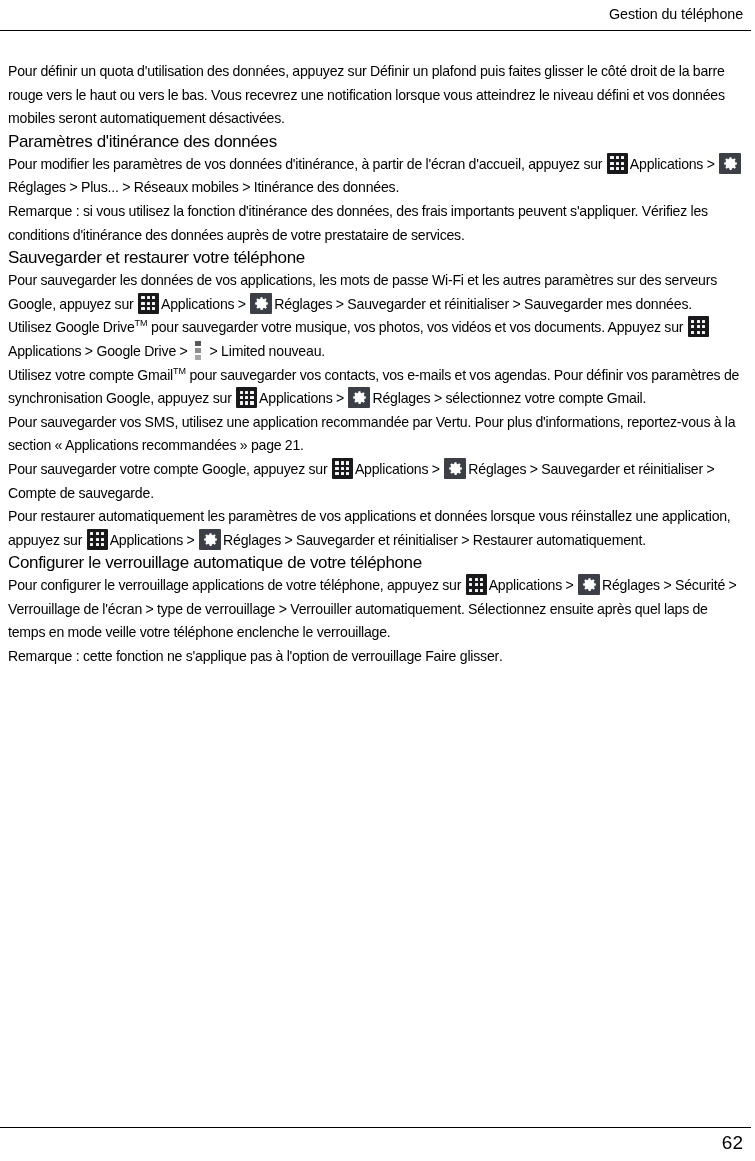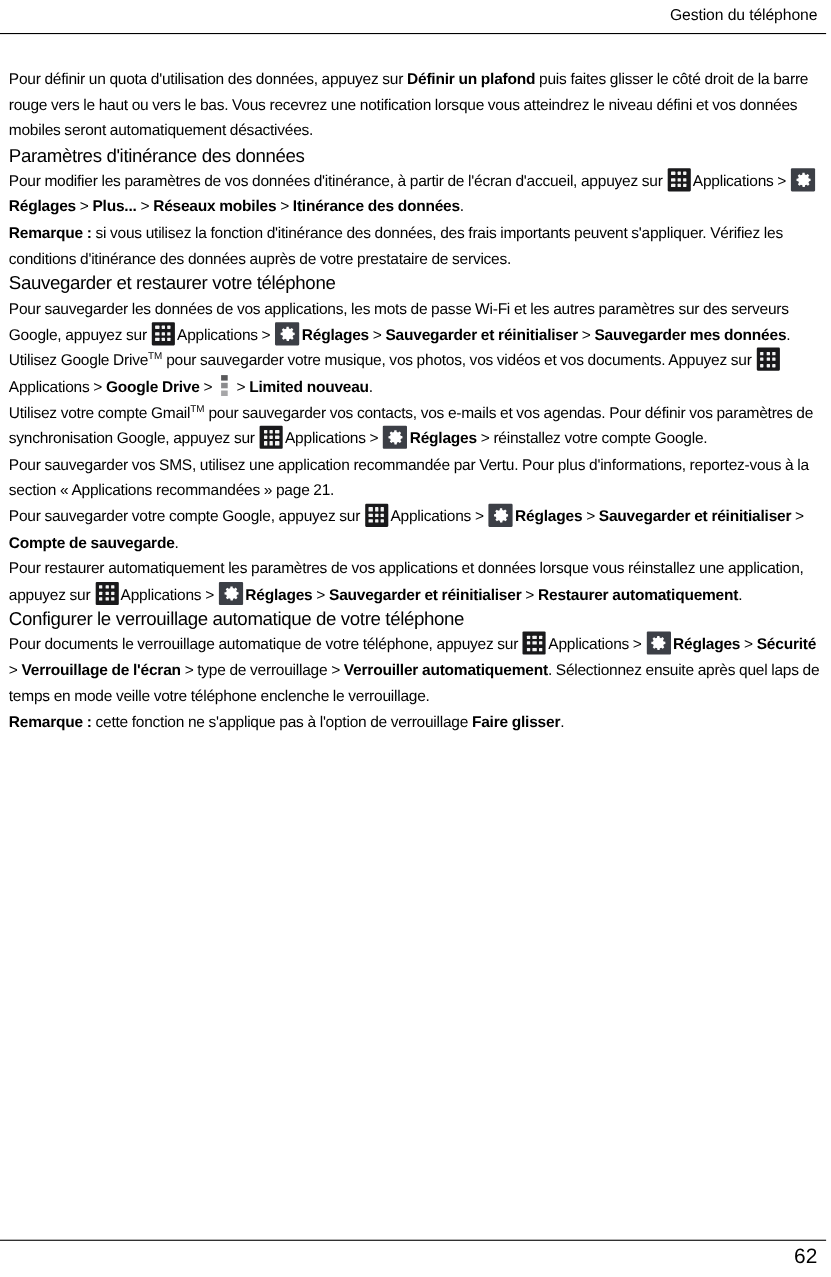--- a/index.html
+++ b/index.html
@@ -104,21 +104,21 @@
   p.para {
     font-size: 14.1px;
     line-height: 23.6px;
     letter-spacing: -0.22px;
     margin: 0;
     padding: 0;
     text-align: left;
     word-spacing: -0.2px;
   }
 
-  b, strong { font-weight: bold; letter-spacing: -0.2px; }
+  b, strong { font-weight: normal; letter-spacing: -0.2px; }
 
   
   .sp-h-before { margin-top: 28px; }     
   .sp-p-after-head { margin-top: 5px; }  
   .sp-p { margin-top: 13px; }
 
   
   .ico {
     display: inline-block;
     vertical-align: -5px;
@@ -259,21 +259,21 @@
             <i></i>
             <i></i>
             <i></i>
             <i></i>
             <i></i>
             <i></i>
             <i></i>
           </span></span><span>Applications</span><span> &gt; </span><span class="ico ico-gear"><svg width="17" height="17" viewBox="0 0 24 24" aria-hidden="true">
             <path fill="#ffffff" d="M12 8.2a3.8 3.8 0 1 0 0 7.6 3.8 3.8 0 0 0 0-7.6zm0 5.9a2.1 2.1 0 1 1 0-4.2 2.1 2.1 0 0 1 0 4.2z"></path>
             <path fill="#ffffff" d="M21 13.4v-2.8l-2.3-.38a6.9 6.9 0 0 0-.75-1.8l1.36-1.9-2-2-1.9 1.36a6.9 6.9 0 0 0-1.8-.75L13.4 3h-2.8l-.38 2.3a6.9 6.9 0 0 0-1.8.75L6.5 4.7l-2 2 1.36 1.9a6.9 6.9 0 0 0-.75 1.8L3 10.6v2.8l2.3.38c.16.64.42 1.24.75 1.8L4.7 17.5l2 2 1.9-1.36c.56.33 1.16.59 1.8.75l.38 2.3h2.8l.38-2.3a6.9 6.9 0 0 0 1.8-.75l1.9 1.36 2-2-1.36-1.9c.33-.56.59-1.16.75-1.8L21 13.4z"></path>
-          </svg></span><b>Réglages</b><span> &gt; </span><span>réinstallez votre compte Google.</span></p>
+          </svg></span><b>Réglages</b><span> &gt; </span><span>sélectionnez votre compte Gmail.</span></p>
 
     <p class="para sp-p">Pour sauvegarder vos SMS, utilisez une application recommandée par Vertu. Pour plus d'informations, reportez-vous à la section « Applications recommandées » page 21.</p>
 
     <p class="para sp-p"><span>Pour sauvegarder votre compte Google, appuyez sur </span><span class="ico ico-apps"><span class="grid">
             <i></i>
             <i></i>
             <i></i>
             <i></i>
             <i></i>
             <i></i>
@@ -295,21 +295,21 @@
             <i></i>
             <i></i>
             <i></i>
           </span></span><span>Applications</span><span> &gt; </span><span class="ico ico-gear"><svg width="17" height="17" viewBox="0 0 24 24" aria-hidden="true">
             <path fill="#ffffff" d="M12 8.2a3.8 3.8 0 1 0 0 7.6 3.8 3.8 0 0 0 0-7.6zm0 5.9a2.1 2.1 0 1 1 0-4.2 2.1 2.1 0 0 1 0 4.2z"></path>
             <path fill="#ffffff" d="M21 13.4v-2.8l-2.3-.38a6.9 6.9 0 0 0-.75-1.8l1.36-1.9-2-2-1.9 1.36a6.9 6.9 0 0 0-1.8-.75L13.4 3h-2.8l-.38 2.3a6.9 6.9 0 0 0-1.8.75L6.5 4.7l-2 2 1.36 1.9a6.9 6.9 0 0 0-.75 1.8L3 10.6v2.8l2.3.38c.16.64.42 1.24.75 1.8L4.7 17.5l2 2 1.9-1.36c.56.33 1.16.59 1.8.75l.38 2.3h2.8l.38-2.3a6.9 6.9 0 0 0 1.8-.75l1.9 1.36 2-2-1.36-1.9c.33-.56.59-1.16.75-1.8L21 13.4z"></path>
           </svg></span><b>Réglages</b><span> &gt; </span><b>Sauvegarder et réinitialiser</b><span> &gt; </span><b>Restaurer automatiquement</b><span>.</span></p>
 
     <h2 class="section-heading sp-h-before">Configurer le verrouillage automatique de votre téléphone</h2>
 
-    <p class="para sp-p-after-head"><span>Pour documents le verrouillage automatique de votre téléphone, appuyez sur </span><span class="ico ico-apps"><span class="grid">
+    <p class="para sp-p-after-head"><span>Pour configurer le verrouillage applications de votre téléphone, appuyez sur </span><span class="ico ico-apps"><span class="grid">
             <i></i>
             <i></i>
             <i></i>
             <i></i>
             <i></i>
             <i></i>
             <i></i>
             <i></i>
             <i></i>
           </span></span><span>Applications</span><span> &gt; </span><span class="ico ico-gear"><svg width="17" height="17" viewBox="0 0 24 24" aria-hidden="true">

